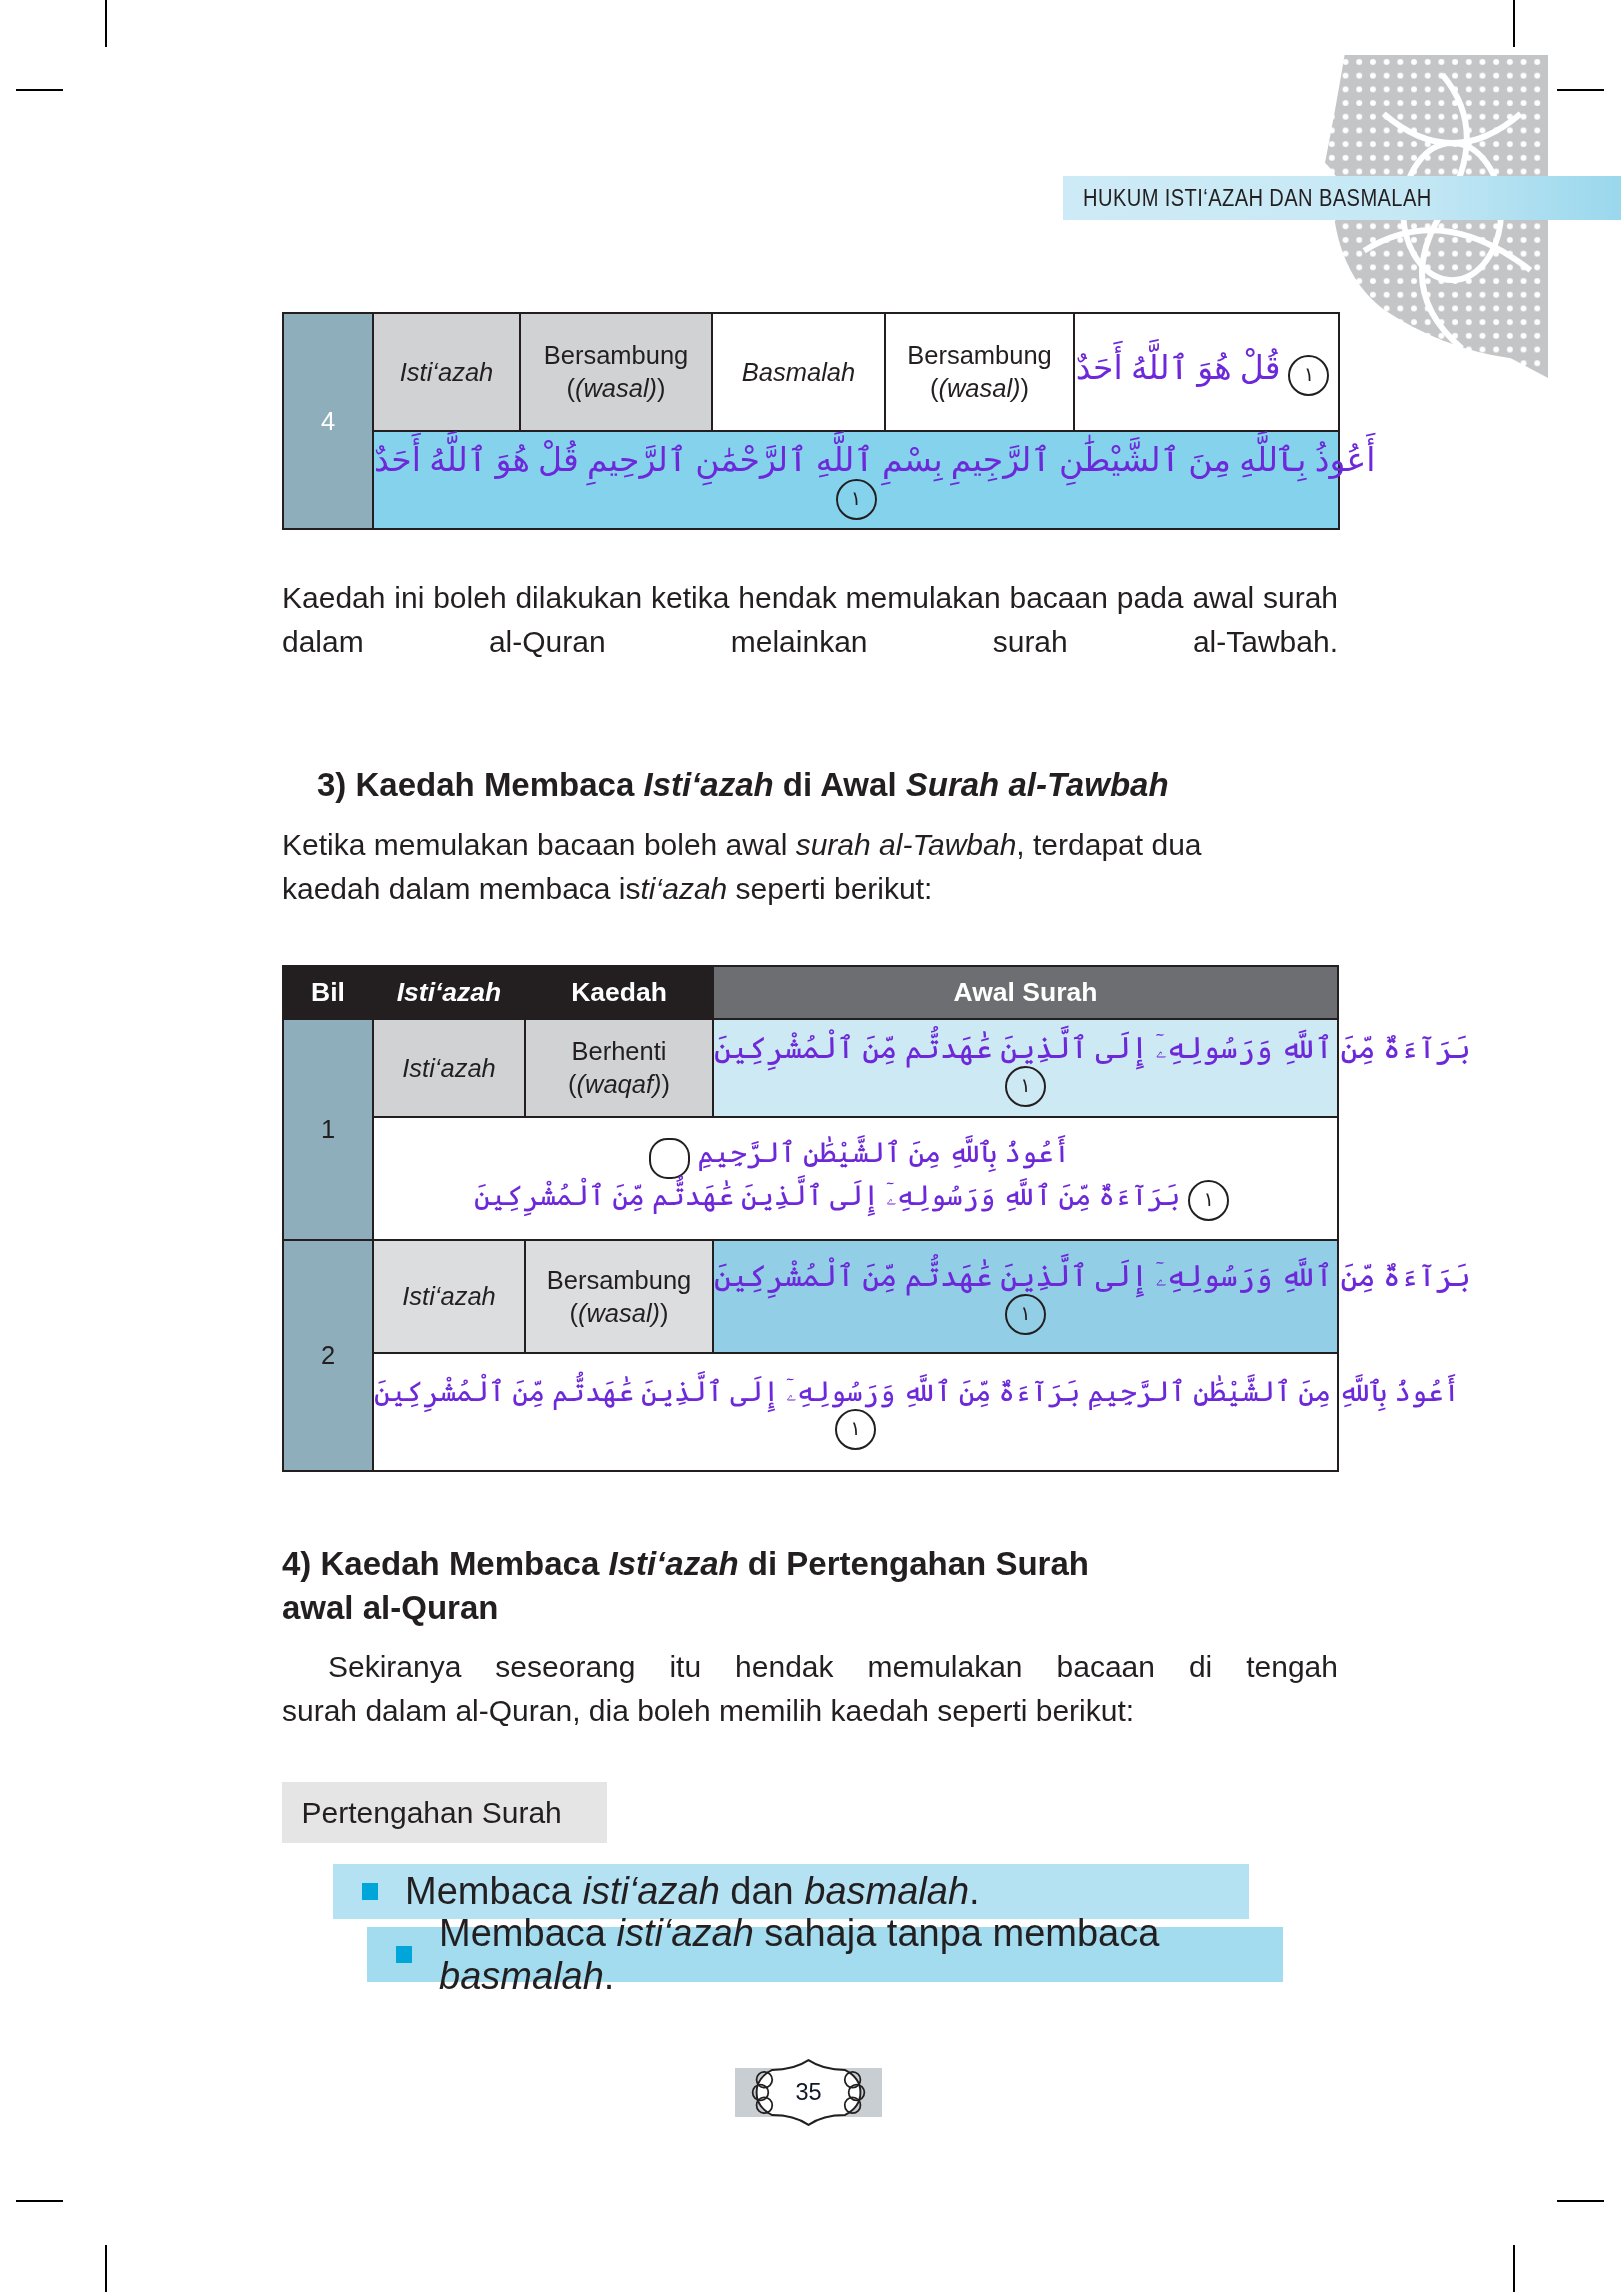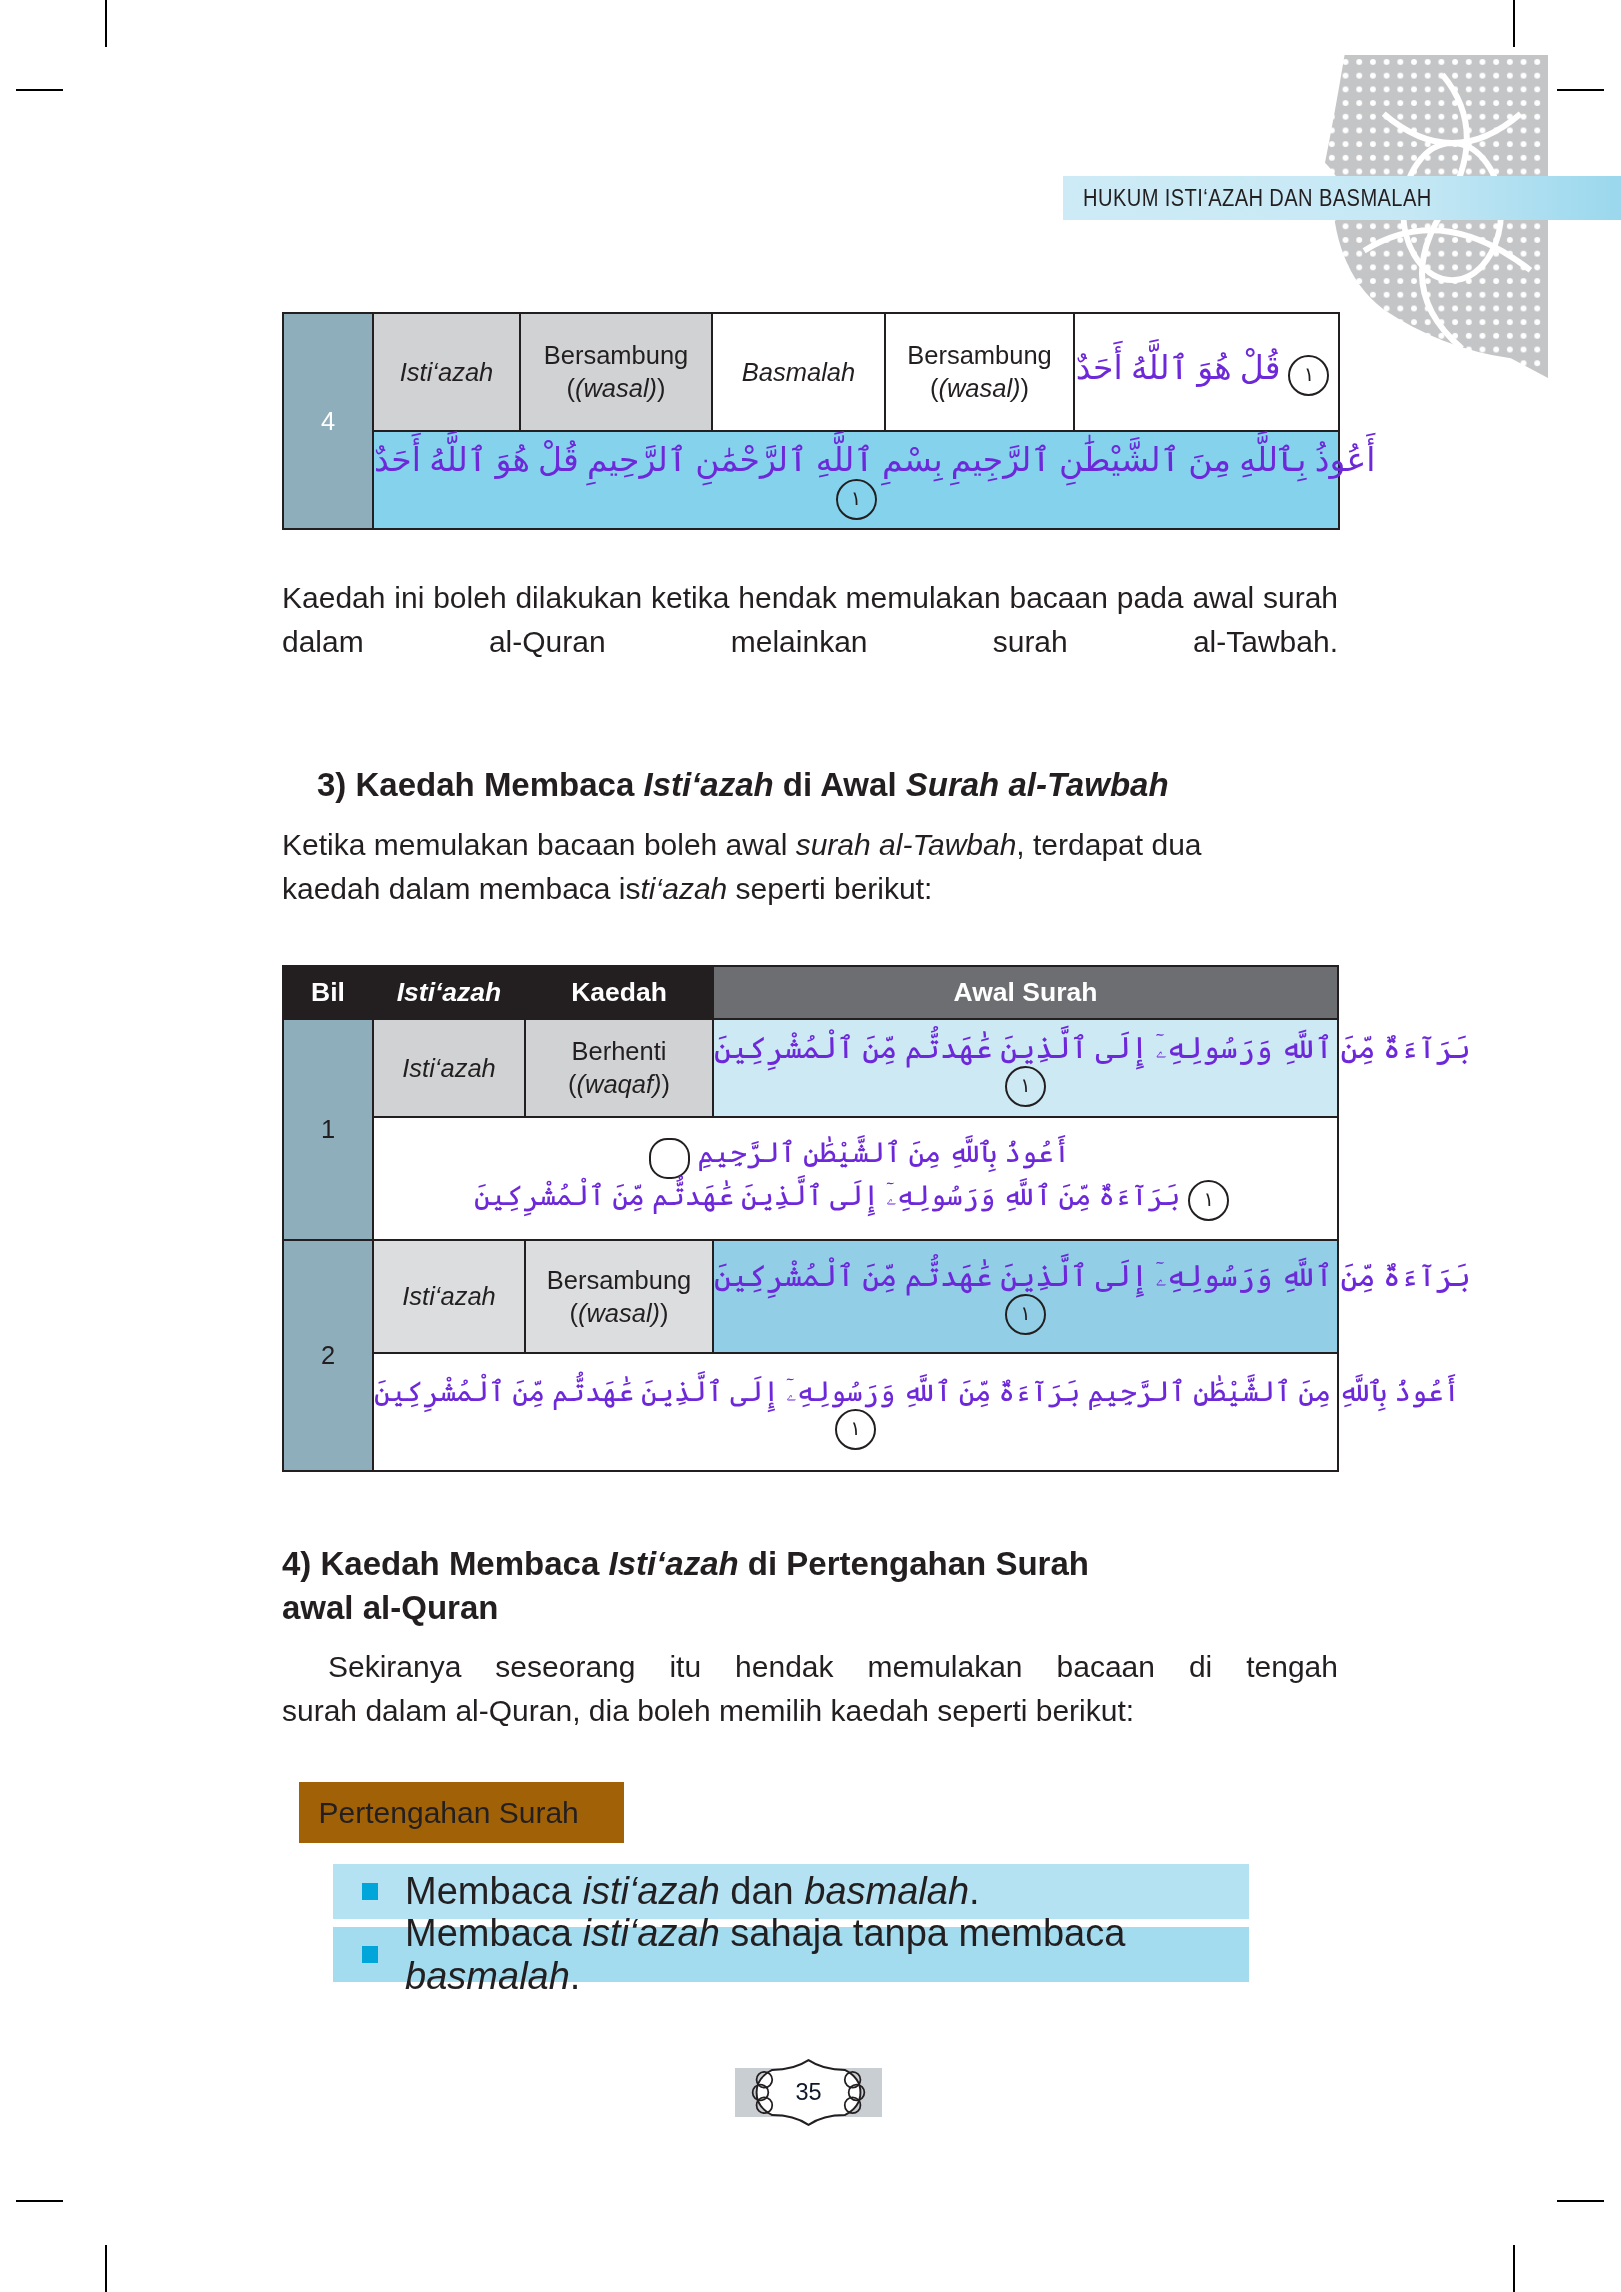--- a/index.html
+++ b/index.html
@@ -38,22 +38,22 @@
   .lightblue { background:#cde9f4; }
   .blue { background:#92cfe6; }
   .blue1 { background:#85d2ec; }
 
   
   .para { position:absolute; left:282px; width:1056px; font-size:30px; line-height:44px; text-align:justify;
           text-align-last:justify; }
   .para.nolast { text-align-last:left; }
   .h3 { position:absolute; left:282px; font-size:33px; font-weight:bold; line-height:44px; }
 
-  .tagbox { position:absolute; left:282px; top:1782px; width:325px; height:61px; background:#a16207;
-            font-size:30px; display:flex; align-items:center; padding-left:19.6px; box-sizing:border-box;margin-left:17px; }
+  .tagbox { position:absolute; left:282px; top:1782px; width:325px; height:61px; background:#e5e5e5;
+            font-size:30px; display:flex; align-items:center; padding-left:19.6px; box-sizing:border-box; }
   .bullet { position:absolute; left:333px; width:916px; height:55px; display:flex; align-items:center;
             font-size:38px; box-sizing:border-box; padding-left:29px; }
   .bullet .sq { width:15.7px; height:17.6px; background:#00a6d9; margin-right:27.4px; flex:none; }
 
   .pagebadge { position:absolute; left:735px; top:2056px; width:147px; height:73px; }
   .pagenum { position:absolute; left:735px; top:2056px; width:147px; height:73px; display:flex; align-items:center;
              justify-content:center; font-size:23.5px; color:#0f172a; }
 </style>
 </head>
 <body>
@@ -187,21 +187,21 @@
 </div>
 <div class="para" style="top:1645px;left:328px;width:1010px;">Sekiranya seseorang itu hendak memulakan bacaan di tengah</div>
 <div class="para nolast" style="top:1689px;text-align:left;">surah dalam al-Quran, dia boleh memilih kaedah seperti berikut:</div>
 
 <div class="tagbox">Pertengahan Surah</div>
 
 <div class="bullet" style="top:1864px;background:#b4e2f3;">
   <span class="sq"></span>
   <span><span>Membaca </span><span class="ital">isti‘azah</span><span> dan </span><span class="ital">basmalah</span><span>.</span></span>
 </div>
-<div class="bullet" style="top:1927px;background:#a3dbef;">
+<div class="bullet" style="top:1927px;background:#a3dbef;margin-left:34px;">
   <span class="sq"></span>
   <span><span>Membaca </span><span class="ital">isti‘azah</span><span> sahaja tanpa membaca </span><span class="ital">basmalah</span><span>.</span></span>
 </div>
 
 <svg class="pagebadge" viewBox="0 0 150 74">
   <rect x="0" y="12" width="150" height="50" fill="#c9ced3"></rect>
   <path d="M38 14 Q60 14 75 4 Q90 14 112 14 Q128 22 128 37 Q128 52 112 60 Q90 60 75 70 Q60 60 38 60 Q22 52 22 37 Q22 22 38 14 Z" fill="#fff" stroke="#231f20" stroke-width="2"></path>
   <g fill="none" stroke="#231f20" stroke-width="1.8">
     <circle cx="30" cy="24" r="8"></circle>
       <circle cx="26" cy="37" r="8"></circle>

